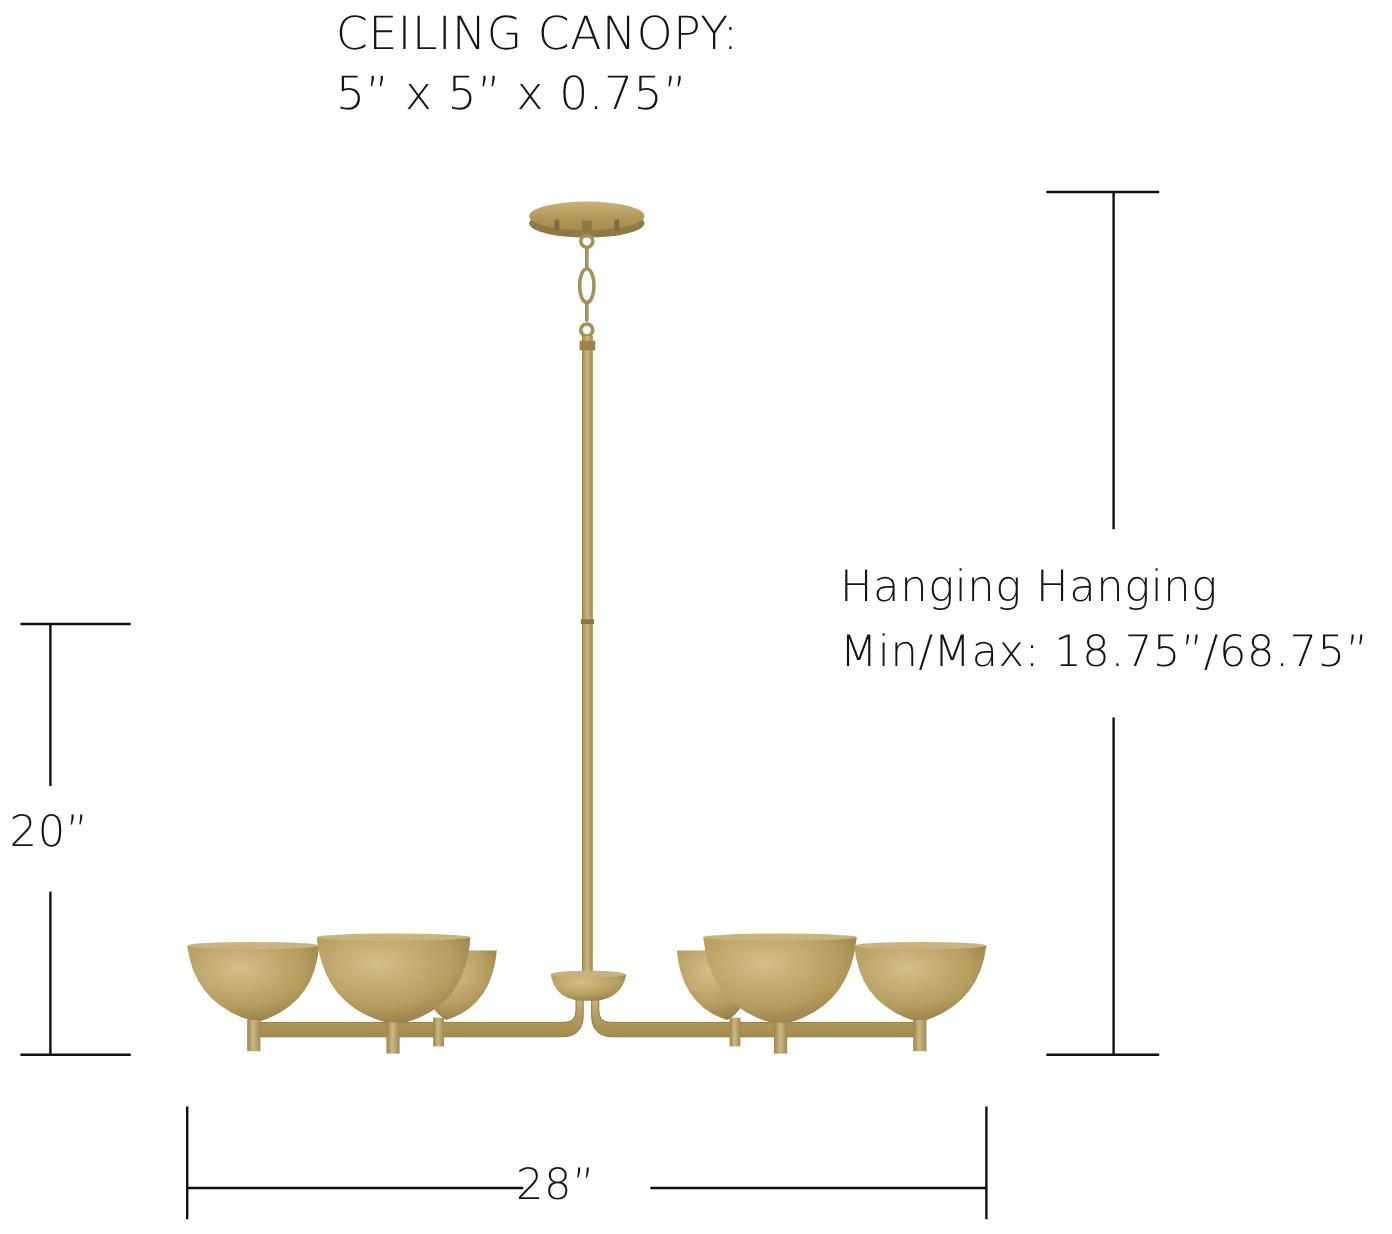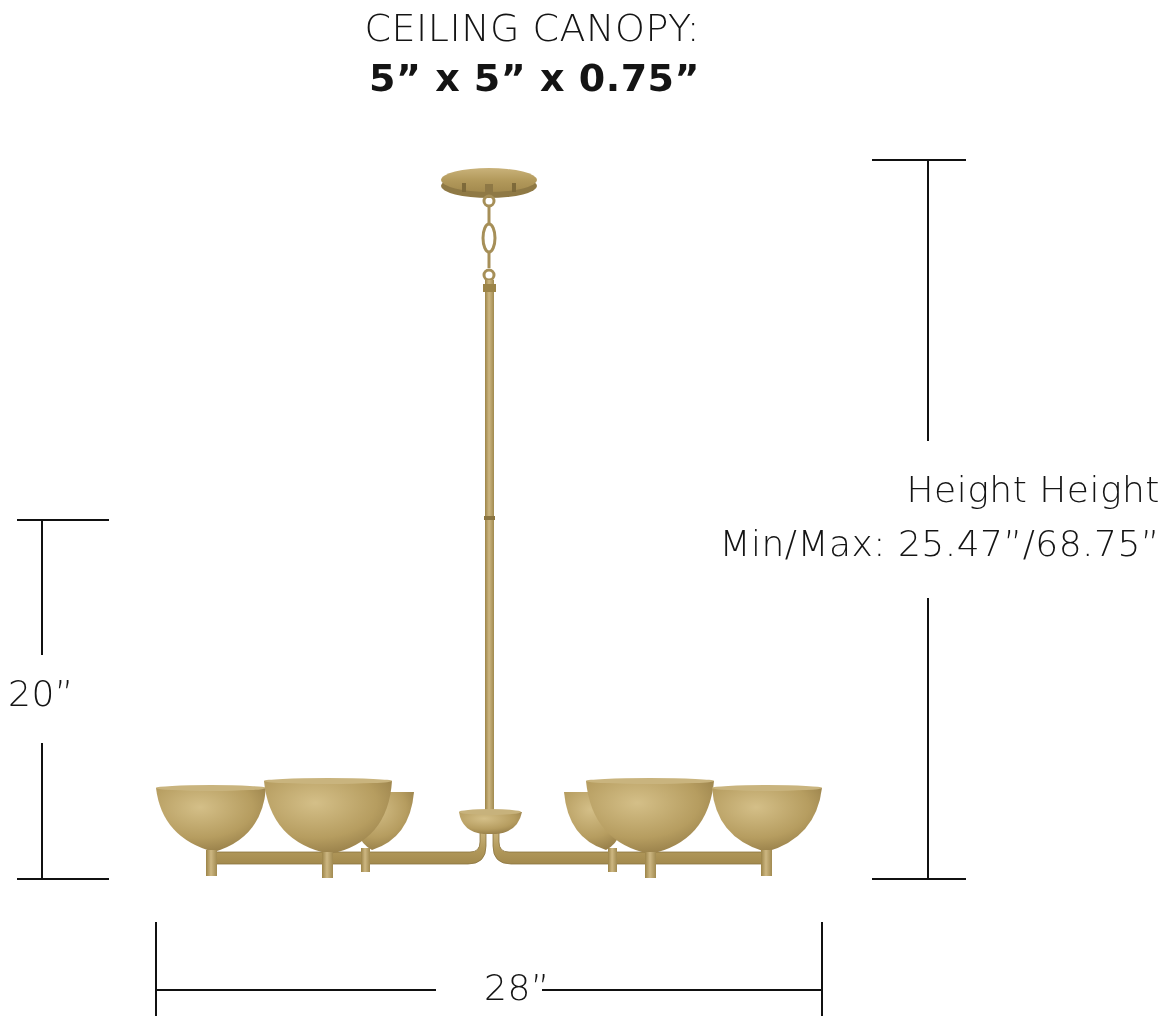--- a/index.html
+++ b/index.html
@@ -1,34 +1,34 @@
 <!DOCTYPE html>
 <html><head>
   <meta charset="utf-8">
   <style>
     html, body { margin: 0; padding: 0; background: #ffffff; }
     body { width: 1160px; height: 1028px; position: relative; overflow: hidden;
            font-family: "DejaVu Sans", "Liberation Sans", sans-serif; color: #111; }
-    .label { position: absolute; font-weight: 300; color: #141414; white-space: nowrap; text-align: right; letter-spacing: 0.5px; }
+    .label { position: absolute; font-weight: 300; color: #141414; white-space: nowrap; text-align: left; letter-spacing: 0.5px; }
     .canopy-title { left: 280px; width: 420px; top: 6px; font-size: 38px; line-height: 44px; }
-    .canopy-dims { left: 280px; width: 420px; top: 56px; font-size: 38px; line-height: 44px; font-weight: bold; }
+    .canopy-dims { left: 280px; width: 420px; top: 56px; font-size: 38px; line-height: 44px; }
     .hh-line1 { left: 700px; width: 460px; top: 468px; font-size: 36px; line-height: 44px; }
     .hh-line2 { left: 700px; width: 460px; top: 522px; font-size: 36px; line-height: 44px; }
     .h-label { left: 0px; width: 90px; top: 672px; font-size: 36px; line-height: 44px; text-align: left; padding-left: 8px; }
     .w-label { left: 430px; width: 120px; top: 966px; font-size: 36px; line-height: 44px; }
     svg.art { position: absolute; left: 0; top: 0; }
   </style>
 </head>
 <body>
 
 <div class="label canopy-title">CEILING CANOPY:</div>
 <div class="label canopy-dims">5” x 5” x 0.75”</div>
 
-<div class="label hh-line1">Height Height</div>
-<div class="label hh-line2">Min/Max: 25.47”/68.75”</div>
+<div class="label hh-line1">Hanging Hanging</div>
+<div class="label hh-line2">Min/Max: 18.75”/68.75”</div>
 
 <div class="label h-label">20”</div>
 <div class="label w-label">28”</div>
 
 <svg class="art" width="1160" height="1028" viewBox="0 0 1160 1028">
   <defs>
     <linearGradient id="brassV" x1="0" y1="0" x2="0" y2="1">
       <stop offset="0" stop-color="#c9b27a"></stop>
       <stop offset="0.5" stop-color="#b39a5c"></stop>
       <stop offset="1" stop-color="#a38a4e"></stop>

